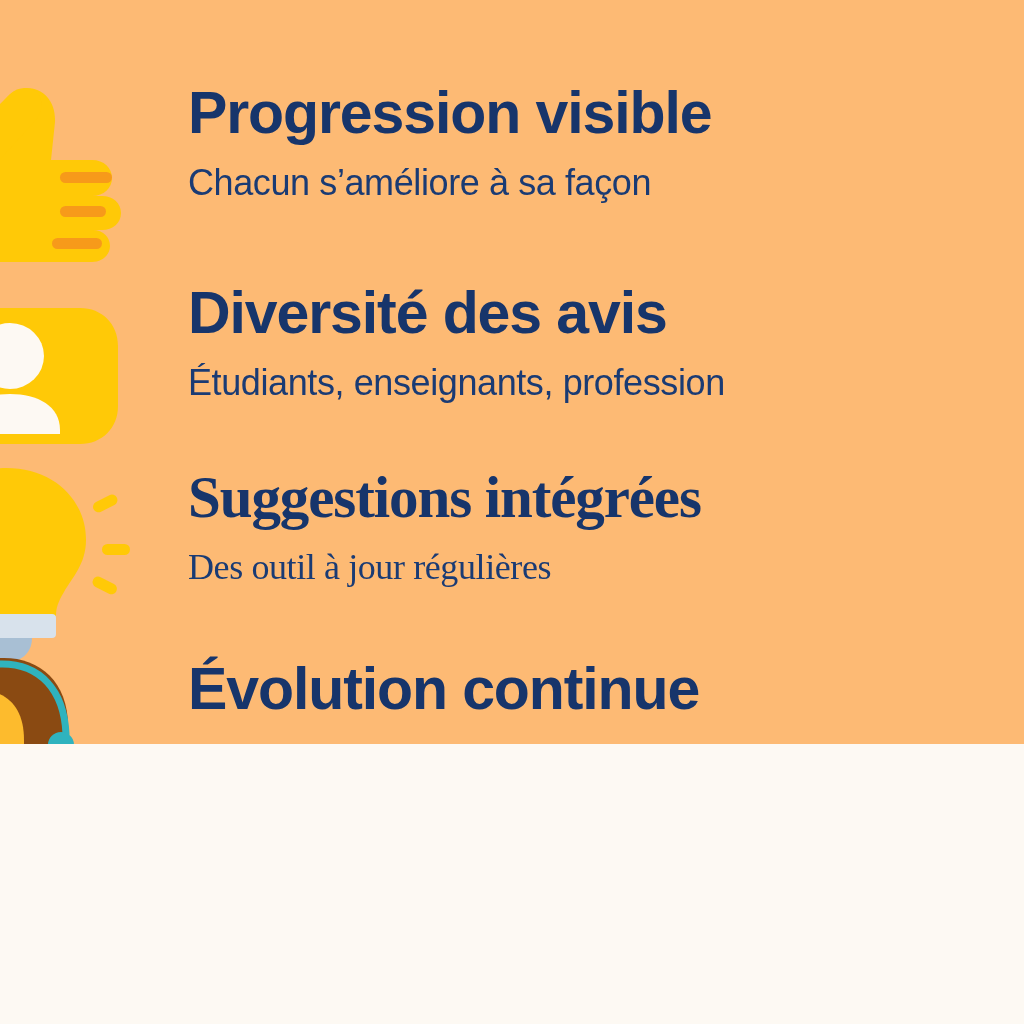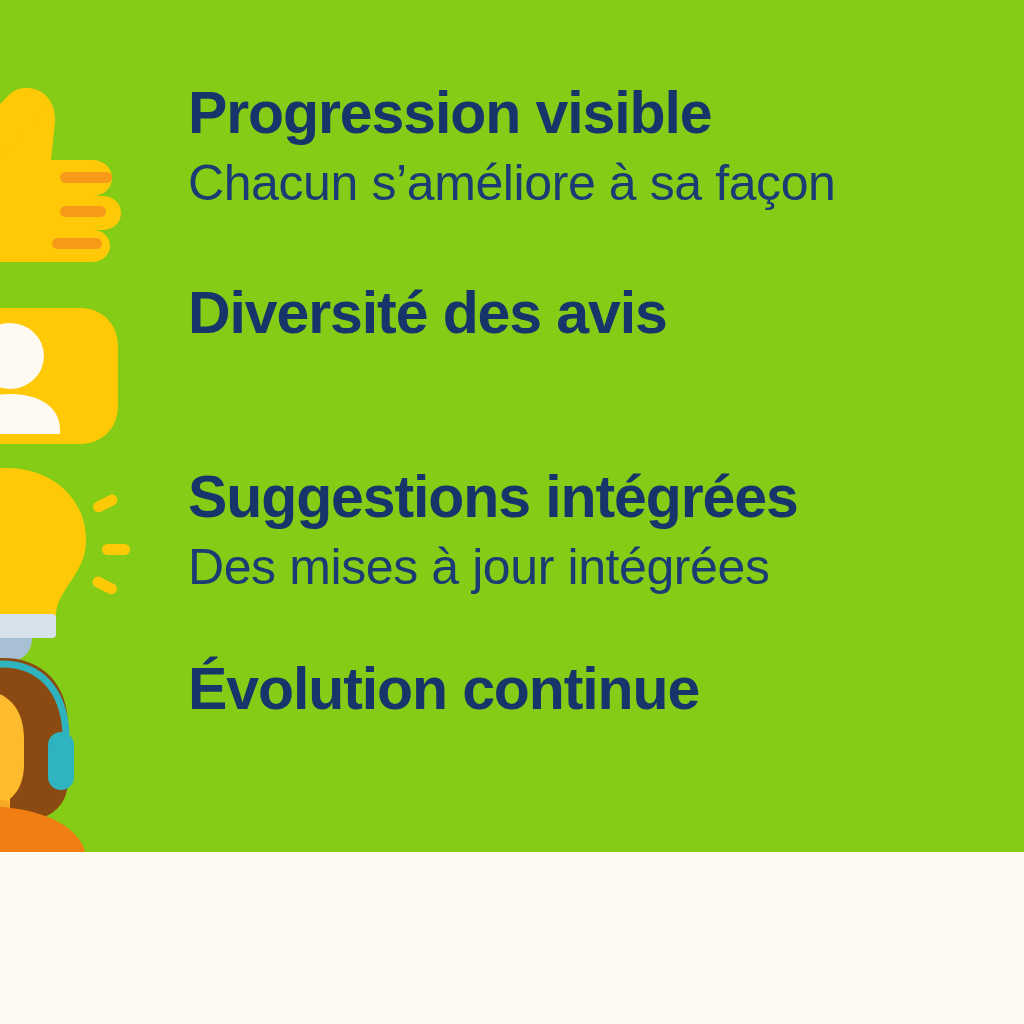--- a/index.html
+++ b/index.html
@@ -12,35 +12,35 @@
     height: 1024px;
     overflow: hidden;
     background: #FDF9F3;
     font-family: "Liberation Sans", sans-serif;
     -webkit-font-smoothing: antialiased;
   }
 
   #board {
     position: relative;
     width: 1024px;
-    height: 852px;
-    background: #84cc16;
+    height: 744px;
+    background: #fdba74;
     overflow: hidden;
   }
 
   
   .feature-row {
     position: absolute;
     left: 0;
     width: 1024px;
     height: 192px;
   }
   .feature-row[data-row="0"] { top: 72px; }
   .feature-row[data-row="1"] { top: 264px; margin-top: 8px; }
-  .feature-row[data-row="2"] { top: 456px; }
+  .feature-row[data-row="2"] { top: 456px; font-family: Liberation Serif, serif; }
   .feature-row[data-row="3"] { top: 648px; }
 
   .icon-slot {
     position: absolute;
     left: -48px;
     top: 0;
     width: 190px;
     height: 192px;
     overflow: visible;
   }
@@ -66,21 +66,21 @@
     letter-spacing: -1.1px;
     color: #17356B;
     white-space: nowrap;
   }
 
   .feat-sub {
     position: absolute;
     left: 0;
     top: 82px;
     margin: 0;
-    font-size: 50px;
+    font-size: 36px;
     line-height: 58px;
     font-weight: 400;
     letter-spacing: -0.4px;
     color: #1A3B74;
     white-space: nowrap;
   }
 </style>
 </head>
 <body>
 
@@ -120,20 +120,21 @@
                    L-10 172 Z"></path>
         </g>
         <g fill="#FDF9F3">
           <ellipse cx="58" cy="84" rx="34" ry="33"></ellipse>
           <path d="M8 158 C8 134 30 122 58 122 C86 122 108 134 108 158 L108 162 L8 162 Z"></path>
         </g>
       </svg>
     </div>
     <div class="text-slot">
       <div class="feat-title">Diversité des avis</div>
+      <div class="feat-sub">Étudiants, enseignants, profession</div>
     </div>
   </div>
 
   <div class="feature-row" data-row="2">
     <div class="icon-slot">
       <svg width="190" height="192" viewBox="0 0 190 192">
         <path d="M54 12 C102 12 134 44 134 84 C134 108 120 122 112 136
                  C106 146 104 152 104 160 L6 160 C6 152 4 146 -2 136
                  C-10 122 -24 108 -24 84 C-24 44 6 12 54 12 Z" fill="#FFC907"></path>
         <rect x="6" y="158" width="98" height="24" rx="4" fill="#D8E2EC"></rect>
@@ -141,21 +142,21 @@
                  C40 206 30 196 30 182 Z" fill="#A8BFD4"></path>
         <g fill="#FFC907">
           <rect x="140" y="42" width="26" height="11" rx="5.5" transform="rotate(-27 153 47)"></rect>
           <rect x="150" y="88" width="28" height="11" rx="5.5"></rect>
           <rect x="140" y="124" width="26" height="11" rx="5.5" transform="rotate(27 153 129)"></rect>
         </g>
       </svg>
     </div>
     <div class="text-slot">
       <div class="feat-title">Suggestions intégrées</div>
-      <div class="feat-sub">Des mises à jour intégrées</div>
+      <div class="feat-sub">Des outil à jour régulières</div>
     </div>
   </div>
 
   <div class="feature-row" data-row="3">
     <div class="icon-slot">
       <svg width="190" height="192" viewBox="0 0 190 192">
 
         <path d="M-12 78 C-12 34 16 10 52 10 C88 10 116 34 116 78
                  L116 132 C116 158 98 172 74 172 L28 172
                  C2 172 -12 156 -12 132 Z" fill="#8A4A12"></path>

